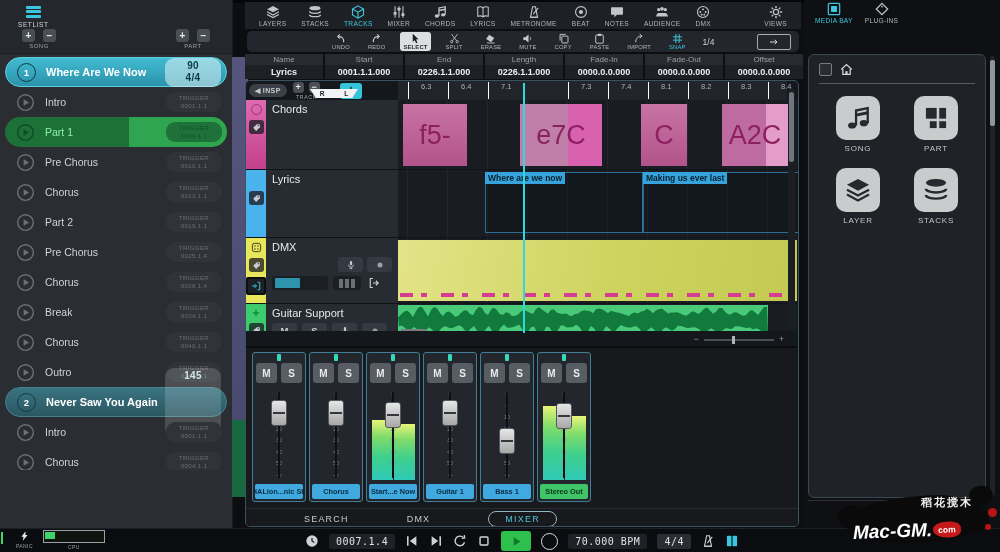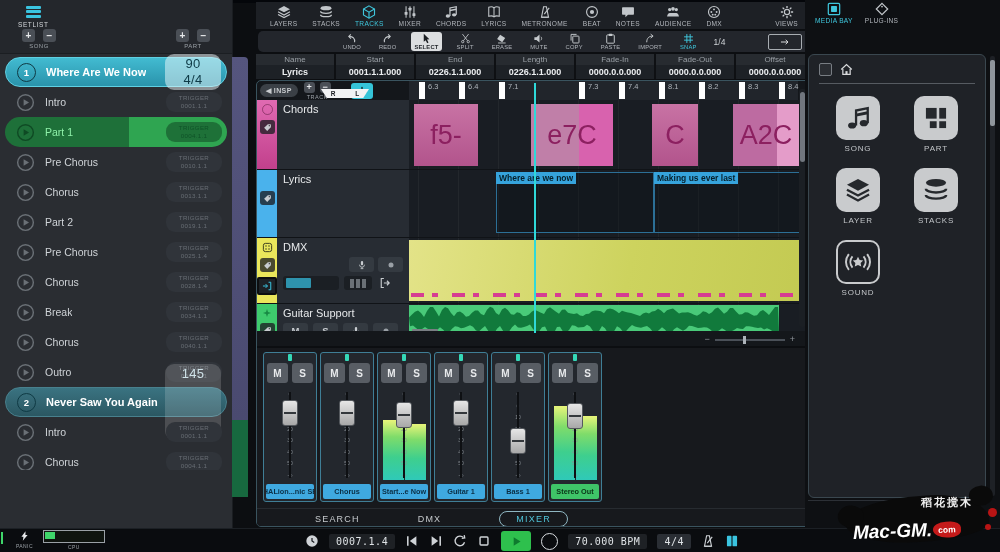--- a/index.html
+++ b/index.html
@@ -23,40 +23,40 @@
   .row{height:30px;margin:0 5px;border-radius:15px;display:flex;align-items:center;padding:0 5px;box-sizing:border-box;}
   .pl-ic{width:19px;height:19px;margin:0 6px;position:relative;flex:0 0 auto;display:flex;align-items:center;justify-content:center;}
   .pl-ic svg{width:19px;height:19px;color:#6a7076;}
   .num{display:none;position:absolute;inset:0;border:1.6px solid #0f3a44;border-radius:50%;color:#fff;font-size:9.5px;font-weight:bold;display:none;align-items:center;justify-content:center;}
   .row.song .num{display:flex}
   .ttl{font-size:10.5px;color:#cfd3d7;margin-left:4px;white-space:nowrap;overflow:hidden;text-overflow:ellipsis;}
   .row.song .ttl{color:#fff;font-weight:bold;font-size:11px;}
   .badge{margin-left:auto;display:flex;flex-direction:column;align-items:center;justify-content:center;min-width:44px;border-radius:9px;padding:2px 6px;background:#30343a;line-height:1.25;}
   .b1,.b2{font-size:6.2px;color:#686e75;letter-spacing:.3px;}
   .row.song .badge{background:rgba(240,250,252,.5);}
-  .row.song .b1,.row.song .b2{color:#0e3a46;font-weight:normal;font-size:13px;}
+  .row.song .b1,.row.song .b2{color:#0e3a46;font-weight:bold;font-size:10px;}
   .row.song.sel{background:linear-gradient(180deg,#42bbd1,#2a93ab);border:1px solid #5fd0e2;}
   .row.song.dim{background:linear-gradient(180deg,#3a7381,#2b5762);border:1px solid #48808d;}
   .row.song.dim .badge{background:rgba(255,255,255,.16);gap:40px;}
   .row.song.dim .b1,.row.song.dim .b2{color:#cfe2e8;}
   .row.part.active{background:linear-gradient(90deg,#1e7039 56%,#2fa551 56%);}
   .row.part.active .ttl{color:#8ef0a8;}
   .row.part.active .pl-ic svg{color:#0f4a24;}
   .row.part.active .badge{background:rgba(12,52,26,.45);}
   .row.part.active .b1,.row.part.active .b2{color:#0f5228;}
   .searchbar{position:absolute;left:0;right:0;bottom:24px;height:30px;background:#25282d;border-top:1px solid #1b1e22;display:flex;align-items:center;padding:0 10px;box-sizing:border-box;gap:6px;}
   .search-pill{flex:1;height:17px;background:#1d2025;border-radius:10px;display:flex;align-items:center;padding:0 8px;}
   .search-pill input{background:transparent;border:none;outline:none;color:#9aa0a6;font-size:8px;letter-spacing:1.2px;width:100%;font-family:"Liberation Sans",sans-serif;}
   .search-x{color:#aeb4ba;font-size:9px;}
   
   .divstrip-a{position:absolute;left:232px;top:57px;width:16px;height:363px;background:linear-gradient(180deg,#55557e,#4a4a70);border-radius:0 4px 0 0;}
   .divstrip-b{position:absolute;left:232px;top:420px;width:16px;height:77px;background:#17693f;}
 
   
-  .center{position:absolute;left:256px;top:0;width:556px;height:528px;}
+  .center{position:absolute;left:245px;top:0;width:556px;height:528px;}
   .c-tabs{position:absolute;left:0;top:2px;right:0;height:27px;background:#1d2025;display:flex;align-items:center;padding:0 14px;gap:15px;box-sizing:border-box;}
   .tab-it{display:flex;flex-direction:column;align-items:center;gap:1px;color:#c2c6ca;}
   .tab-it svg{width:14px;height:14px;}
   .tab-it .tl{font-size:6.6px;letter-spacing:.3px;color:#b2b6bc;}
   .tab-it.active{color:#3fc6dc;}
   .tab-it.active .tl{color:#3fc6dc;}
   .tab-it.push{margin-left:auto;}
   .c-tools{position:absolute;left:2px;right:2px;top:31px;height:21px;background:#23262c;border-radius:5px;display:flex;align-items:center;padding:0 8px 0 82px;gap:12px;box-sizing:border-box;}
   .tool-it{display:flex;flex-direction:column;align-items:center;color:#c6cacd;padding:1px 3px;border-radius:3px;}
   .tool-it svg{width:11px;height:11px;}
@@ -77,21 +77,21 @@
   .main-panel{position:absolute;left:0;top:80px;width:554px;height:447px;border:1px solid #3a545f;border-radius:5px;background:#14171b;overflow:hidden;box-sizing:border-box;}
   .th-bar{position:absolute;left:0;top:0;width:152px;height:19px;display:flex;align-items:center;gap:6px;padding-left:3px;box-sizing:border-box;}
   .insp{height:13px;background:#3b4046;border-radius:7px;color:#c8cbce;font-size:7px;font-weight:bold;display:flex;align-items:center;gap:2px;padding:0 6px;letter-spacing:.4px;}
   .tgrp{display:flex;flex-direction:column;align-items:center;}
   .tgrp .sp-btns{gap:5px}
   .tgrp .sq-btn{width:11px;height:11px;font-size:9px;line-height:10px;}
   .tgrp .sp-lb{font-size:5.5px;}
   .addtrack{width:22px;height:16px;background:#35c4d8;border-radius:3px;display:flex;align-items:center;justify-content:center;color:#12343c;margin-left:14px;}
   .addtrack svg{width:12px;height:12px;}
   .ruler{position:absolute;left:152px;top:0;width:389px;height:19px;background:#21252b;border-bottom:1px solid #33383f;}
-  .tick{position:absolute;top:1px;height:17px;border-left:6px solid #ffffff;padding-left:3px;font-size:7.5px;color:#aeb4ba;}
+  .tick{position:absolute;top:1px;height:17px;border-left:1px solid #ffffff;padding-left:12px;font-size:7.5px;color:#aeb4ba;}
   .rlflag{position:absolute;bottom:0;height:9px;width:48px;background:#f2f3f4;clip-path:polygon(12% 100%,0 0,100% 0,88% 100%);display:flex;align-items:center;justify-content:space-around;font-size:6.5px;font-weight:bold;color:#1a1d21;}
   .rows{position:absolute;left:0;top:19px;right:0;bottom:195px;overflow:hidden;}
   .trow{display:flex;border-bottom:1px solid #101317;}
   .strip{width:20px;flex:0 0 auto;display:flex;flex-direction:column;align-items:center;padding-top:4px;gap:5px;box-sizing:border-box;}
   .s-chords{background:linear-gradient(180deg,#e06ab2,#c2408c);}
   .s-lyrics{background:#4ab2ec;}
   .s-dmx{background:#eae65b;}
   .s-guitar{background:#3ecb6d;}
   .tagbox{width:15px;height:14px;background:rgba(28,30,34,.78);border-radius:3px;display:flex;align-items:center;justify-content:center;color:#c8ccd0;}
   .tagbox svg{width:9px;height:9px;}
@@ -1210,28 +1210,20 @@
             <span class="tile-lb">LAYER</span>
           </div>
           <div class="tile-cell">
             <div class="tile">
               <svg>
                 <use href="#i-stacks"></use>
               </svg>
             </div>
             <span class="tile-lb">STACKS</span>
           </div>
-          <div class="tile-cell outline">
-            <div class="tile">
-              <svg>
-                <use href="#i-sound"></use>
-              </svg>
-            </div>
-            <span class="tile-lb">SOUND</span>
-          </div>
         </div>
     </div>
     <div class="rp-scroll">
         <i></i>
       </div>
     <div class="rp-div"></div>
     <div class="local-row">
       <span class="local-lb">LOCAL</span>
       <span class="toggle">
           <i></i>

